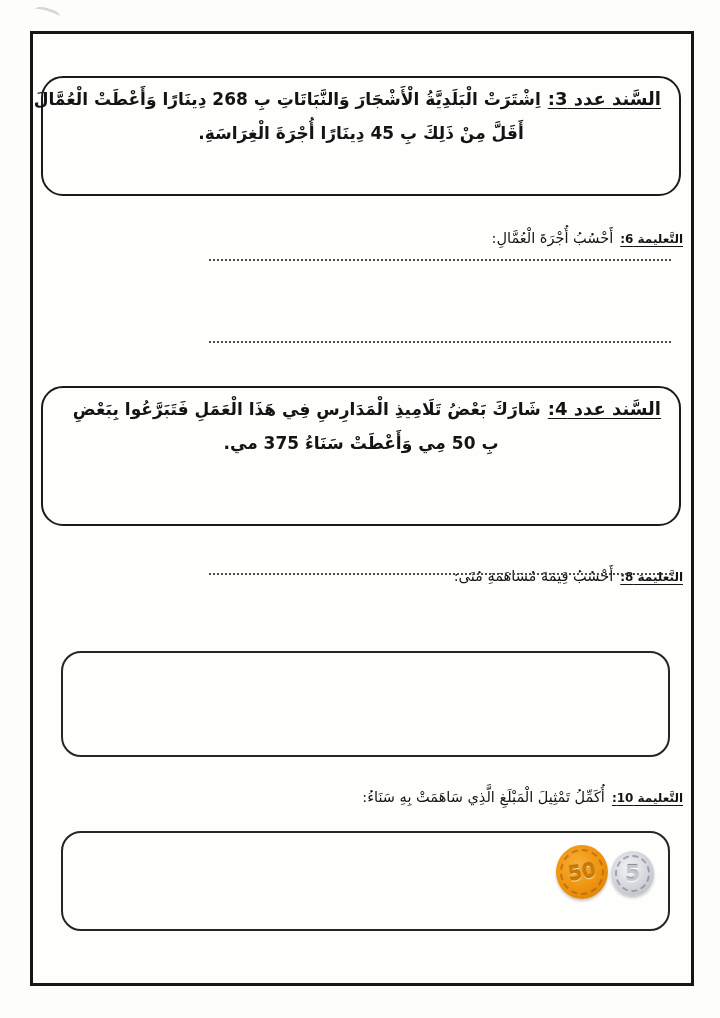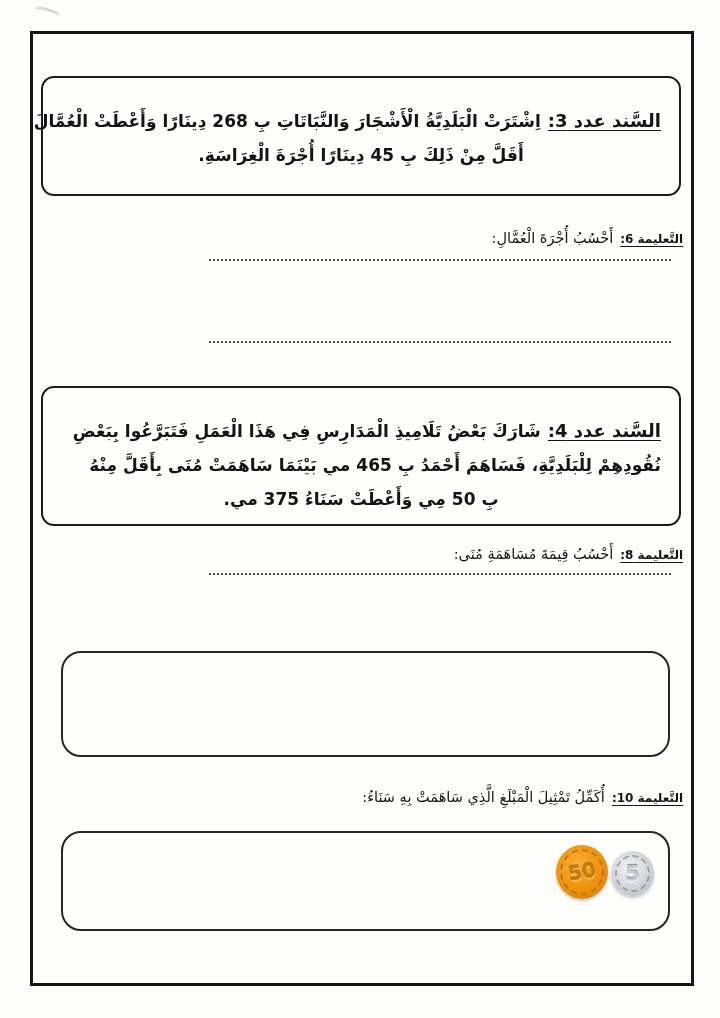--- a/index.html
+++ b/index.html
@@ -17,43 +17,43 @@
     border-top:3px solid #c6c6c6;border-radius:50% 40% 0 0;
     transform:rotate(18deg);opacity:.7;
   }
   .frame{
     position:absolute;left:30px;top:31px;width:658px;height:949px;
     border:3px solid #161616;background:#fefefd;
   }
   
   .sbox{
     position:absolute;left:8px;width:640px;
-    border:2.5px solid #1b1b1b;border-radius:13px;
+    border:2.5px solid #1b1b1b;border-radius:22px;
     direction:rtl;box-sizing:border-box;
-    padding:26px 18px 0 18px;
+    padding:4px 18px 0 18px;
   }
   .box1{top:42px;height:120px;}
   .box2{top:352px;height:140px;}
   .sline{
     margin:0;font-size:17px;font-weight:bold;line-height:34px;
     text-align:right;white-space:nowrap;
   }
   .sline.centered{text-align:center;}
   .slabel{
     font-size:18px;text-decoration:underline;
     text-underline-offset:3px;margin-left:7px;
   }
   
   .inst{
     position:absolute;right:8px;direction:rtl;text-align:right;
     white-space:nowrap;font-size:14.5px;line-height:28px;
   }
   .i6{top:190px;}
   .i7{top:274px;}
-  .i8{top:506px;}
+  .i8{top:528px;}
   .i9{top:561px;}
   .i10{top:749px;margin-left:44px;}
   .ilabel{
     font-weight:bold;font-size:12px;text-decoration:underline;
     text-underline-offset:3px;margin-left:7px;
   }
   
   .answer-line{
     position:absolute;right:20px;width:462px;height:0;
     border-bottom:2px dotted #4c4c4c;
@@ -110,21 +110,20 @@
 
     <div class="inst i6">
       <span class="ilabel">التَّعليمة 6:</span><span>أَحْسُبُ أُجْرَةَ الْعُمَّالِ:</span>
     </div>
     <div class="answer-line d6"></div>
 
     <div class="answer-line d7"></div>
 
     <div class="sbox box2">
       <p class="sline"><span class="slabel">السَّند عدد 4:</span><span>شَارَكَ بَعْضُ تَلَامِيذِ الْمَدَارِسِ فِي هَذَا الْعَمَلِ فَتَبَرَّعُوا بِبَعْضِ</span></p>
-      <p class="sline">نُقُودِهِمْ لِلْبَلَدِيَّةِ، فَسَاهَمَ أَحْمَدُ بِ 465 مي بَيْنَمَا سَاهَمَتْ مُنَى بِأَقَلَّ مِنْهُ</p>
       <p class="sline centered">بِ 50 مِي وَأَعْطَتْ سَنَاءُ 375 مي.</p>
     </div>
 
     <div class="inst i8">
       <span class="ilabel">التَّعليمة 8:</span><span>أَحْسُبُ قِيمَةَ مُسَاهَمَةِ مُنَى:</span>
     </div>
     <div class="answer-line d8"></div>
 
     <div class="answer-box abox9"></div>
 

